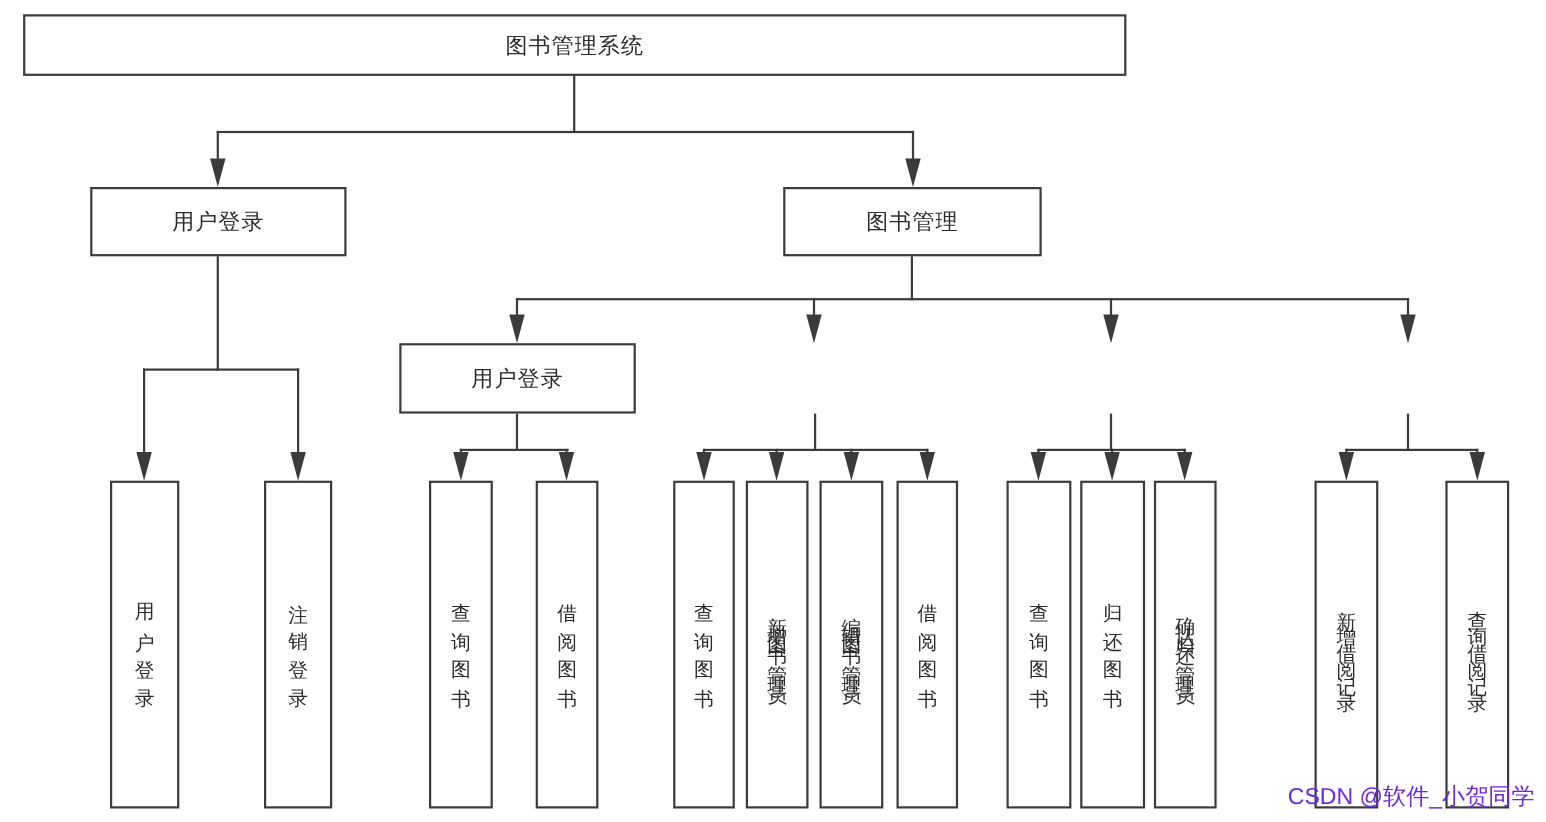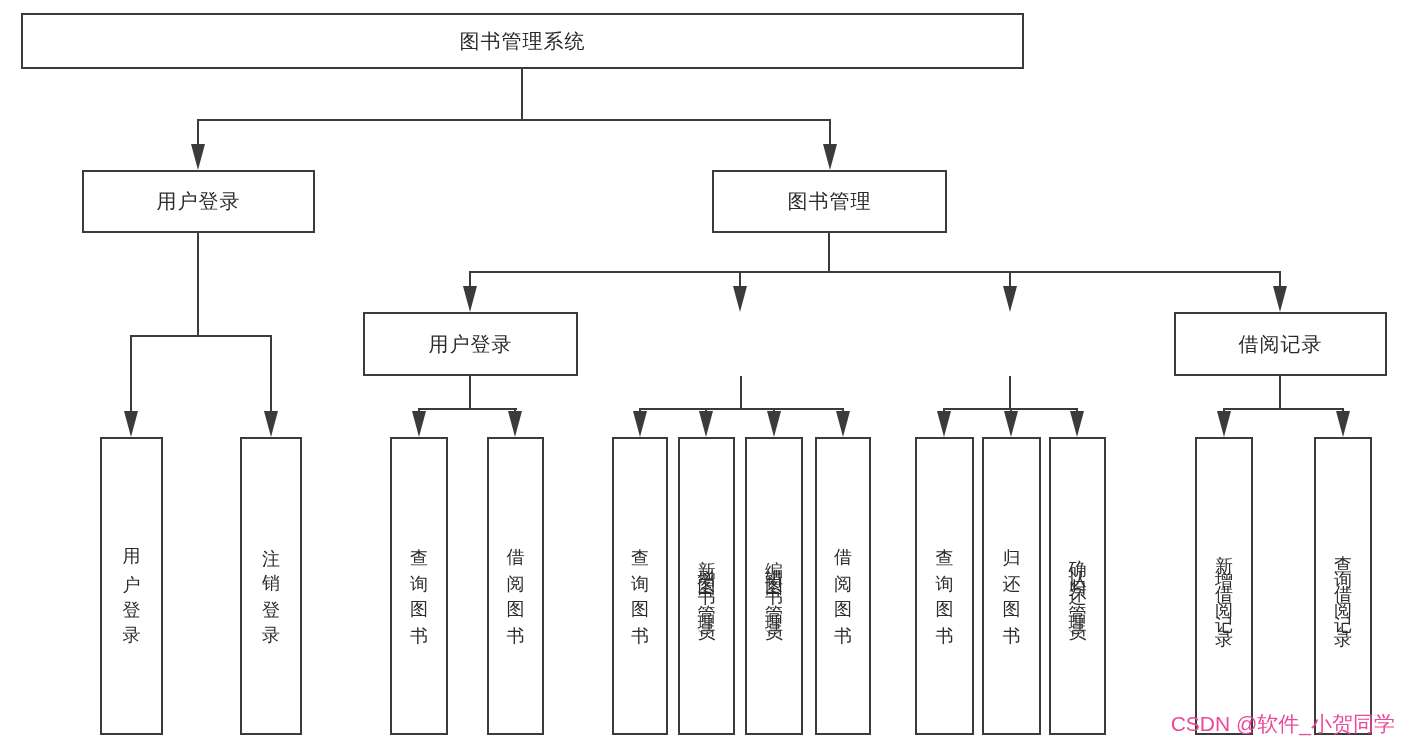--- a/index.html
+++ b/index.html
@@ -60,37 +60,36 @@
     border-right: 7px solid transparent;
     border-top: 26px solid #3b3b3b;
   }
   .watermark {
     position: absolute;
     left: 1140px;
     top: 710px;
     width: 255px;
     text-align: right;
     font-size: 21px;
-    color: #ec4899;
+    color: #6d28d9;
     z-index: 5;
     white-space: nowrap;
   }
 </style>
 </head>
 <body>
 
 <div class="stage">
 
   <div class="box" style="left:21px; top:13px; width:1003px; height:56px;">图书管理系统</div>
 
   <div class="box" style="left:82px; top:170px; width:233px; height:63px;">用户登录</div>
   <div class="box" style="left:712px; top:170px; width:235px; height:63px;">图书管理</div>
 
   <div class="box" style="left:363px; top:312px; width:215px; height:64px;">用户登录</div>
-  <div class="box" style="left:1174px; top:312px; width:213px; height:64px;">借阅记录</div>
 
   <div class="vbox sp-a" style="left:100px; top:437px; width:63px; height:298px;">用户登录</div>
   <div class="vbox sp-a" style="left:240px; top:437px; width:62px; height:298px;">注销登录</div>
 
   <div class="vbox sp-a" style="left:390px; top:437px; width:58px; height:298px;">查询图书</div>
   <div class="vbox sp-a" style="left:487px; top:437px; width:57px; height:298px;">借阅图书</div>
 
   <div class="vbox sp-a" style="left:612px; top:437px; width:56px; height:298px;">查询图书</div>
   <div class="vbox sp-c" style="left:678px; top:437px; width:57px; height:298px;">新增图书（管理员）</div>
   <div class="vbox sp-c" style="left:745px; top:437px; width:58px; height:298px;">编辑图书（管理员）</div>

